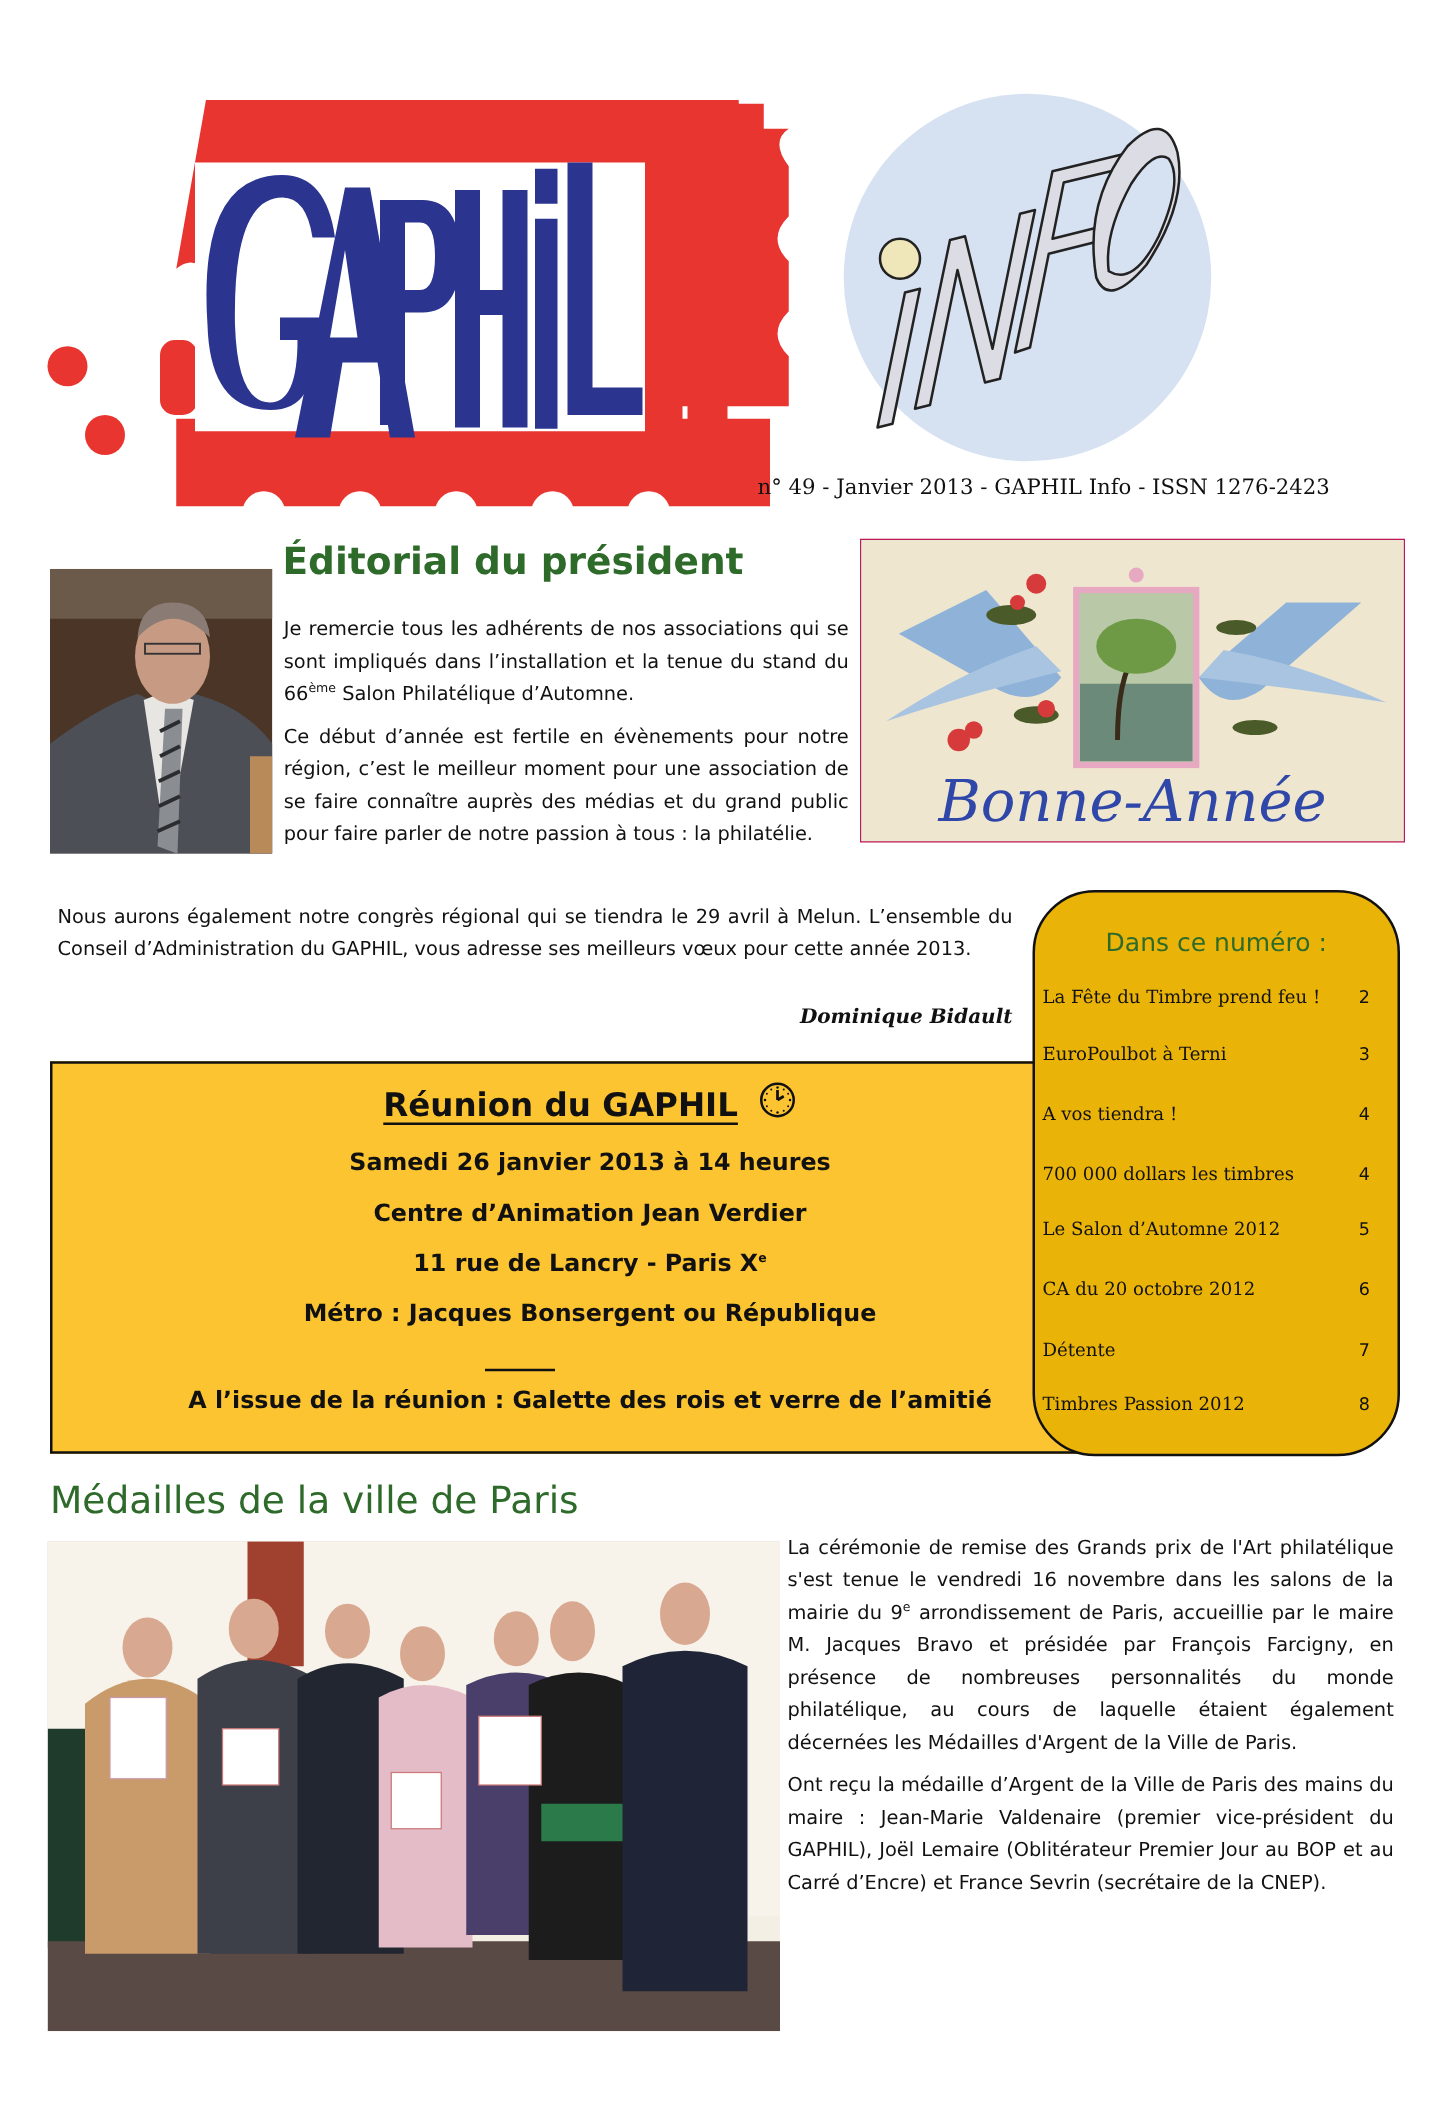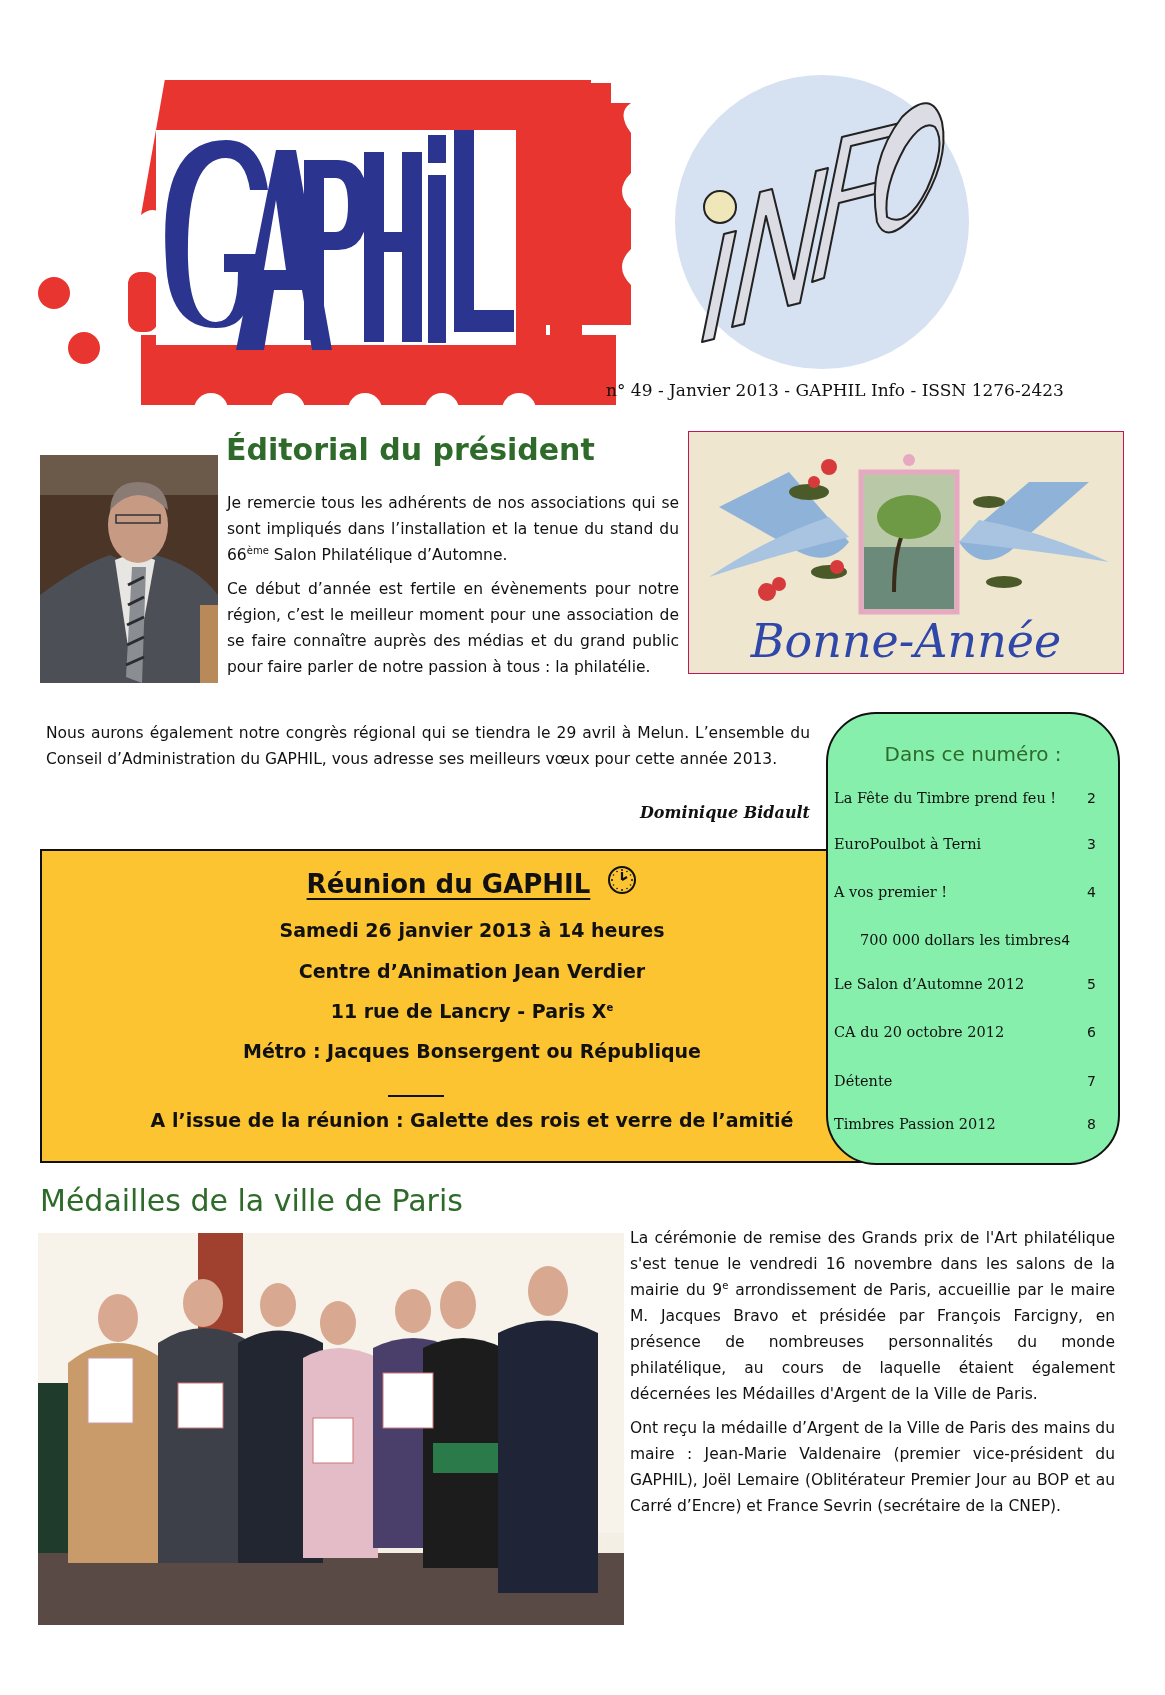--- a/index.html
+++ b/index.html
@@ -26,21 +26,21 @@
 
   
   #meeting-box { left:40px; top:849px; width:864px; height:314px; background:#fcc430; border:2px solid #111; box-sizing:border-box; }
   #meeting-box .inner { position:absolute; left:0; right:0; text-align:center; font-weight:bold; font-size:19px; color:#111; white-space:nowrap; }
   #meeting-title { top:14px; font-size:26px !important; }
   #meeting-title span.t { text-decoration:underline; text-decoration-thickness:2px; text-underline-offset:5px; }
   #clock-icon { display:inline-block; width:30px; height:30px; vertical-align:-2px; margin-left:8px; }
   #meeting-sep { position:absolute; left:346px; top:244px; width:56px; height:2px; background:#111; }
 
   
-  #toc-box { left:826px; top:712px; width:294px; height:453px; border:2.5px solid #111; border-radius:50px; box-sizing:border-box; background:#86efac; }
+  #toc-box { left:826px; top:712px; width:294px; height:453px; border:2.5px solid #111; border-radius:50px; box-sizing:border-box; background:#eab308; }
   #toc-title { position:absolute; left:0; right:0; top:28px; text-align:center; font-size:20px; color:#2e6b2a; }
   .toc-row { position:absolute; left:6px; right:22px; font-family:"DejaVu Serif", serif; font-size:14.5px; color:#111; display:flex; justify-content:space-between; white-space:nowrap; }
   .toc-row .pg { font-family:"DejaVu Sans", sans-serif; font-size:14px; }
 
   
   #medals-title { left:40px; top:1183px; font-size:30px; }
   #medals-photo { left:38px; top:1233px; width:586px; height:392px; overflow:hidden; background:#e9e2d3; }
   #medals-col { left:630px; top:1225px; width:485px; text-align:justify; }
   #medals-col p { margin:0 0 8px 0; }
   sup { font-size:10px; line-height:0; }
@@ -220,24 +220,24 @@
   <div id="toc-title">Dans ce numéro :</div>
   <div class="toc-row" style="top:76px;">
       <span>La Fête du Timbre prend feu !</span>
       <span class="pg">2</span>
     </div>
   <div class="toc-row" style="top:122px;">
       <span>EuroPoulbot à Terni</span>
       <span class="pg">3</span>
     </div>
   <div class="toc-row" style="top:170px;">
-      <span>A vos premier !</span>
+      <span>A vos tiendra !</span>
       <span class="pg">4</span>
     </div>
-  <div class="toc-row" style="top:218px;justify-content:center;">
+  <div class="toc-row" style="top:218px;">
       <span>700 000 dollars les timbres</span>
       <span class="pg">4</span>
     </div>
   <div class="toc-row" style="top:262px;">
       <span>Le Salon d’Automne 2012</span>
       <span class="pg">5</span>
     </div>
   <div class="toc-row" style="top:310px;">
       <span>CA du 20 octobre 2012</span>
       <span class="pg">6</span>

